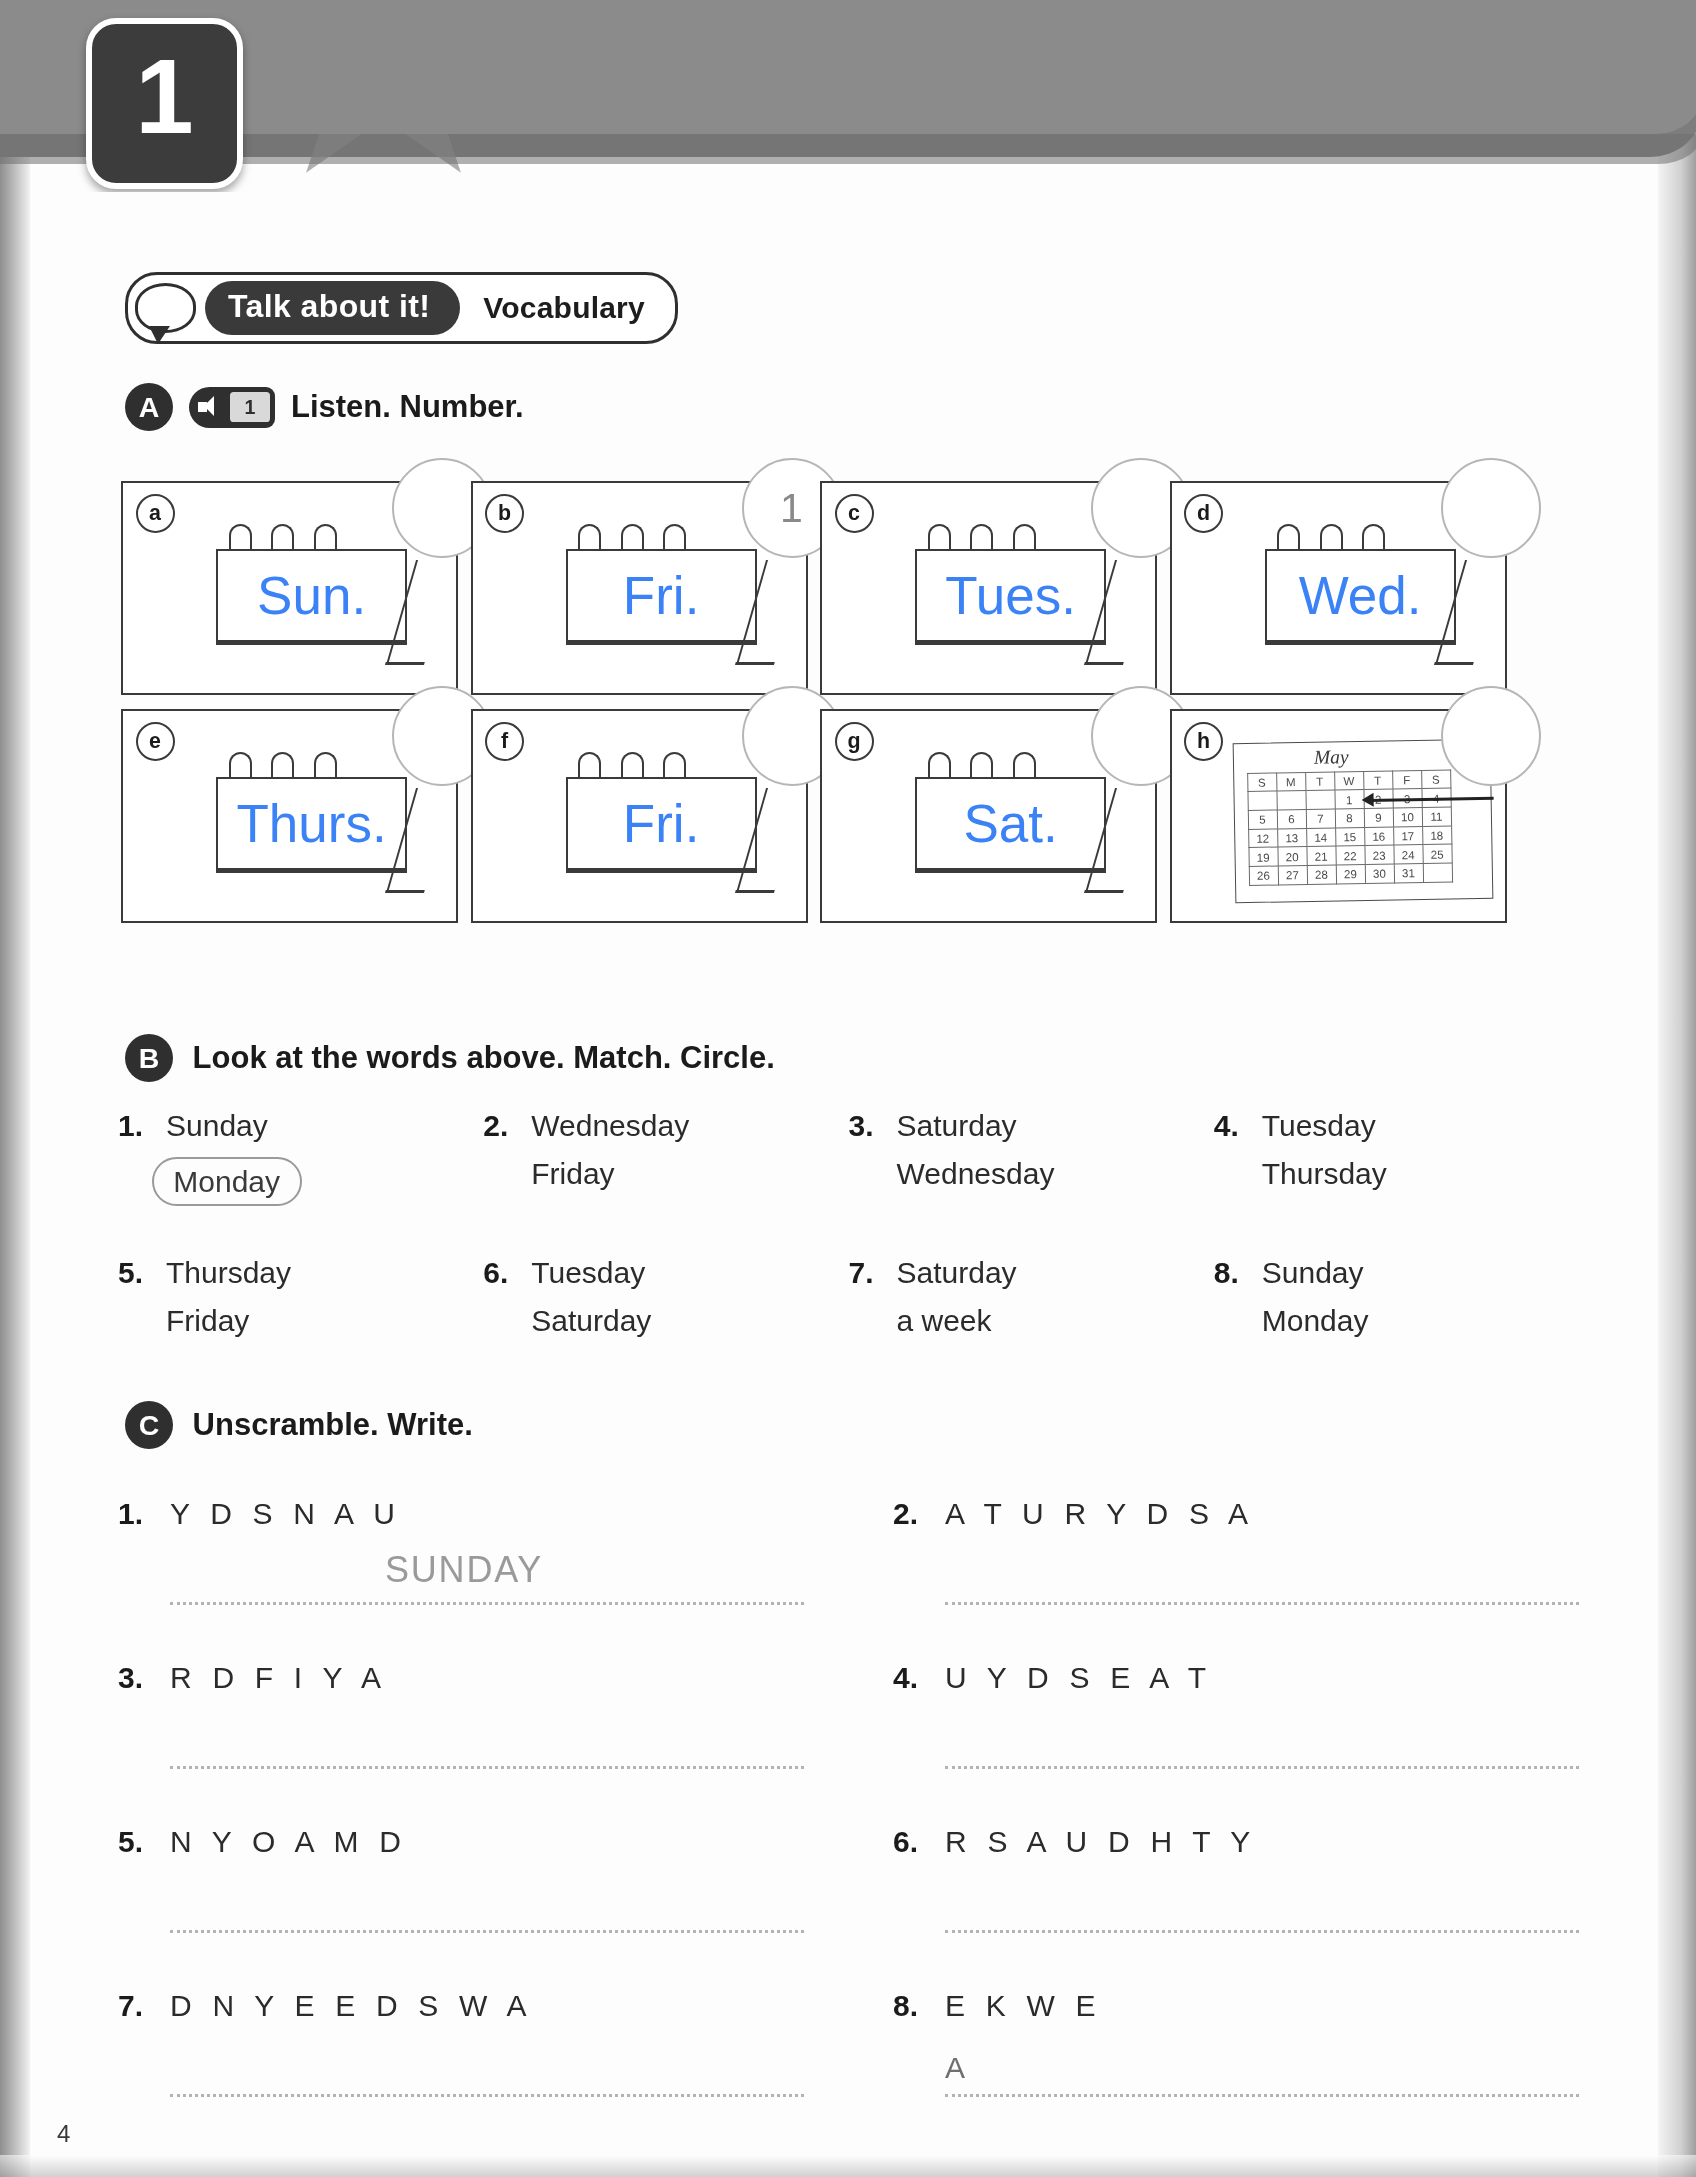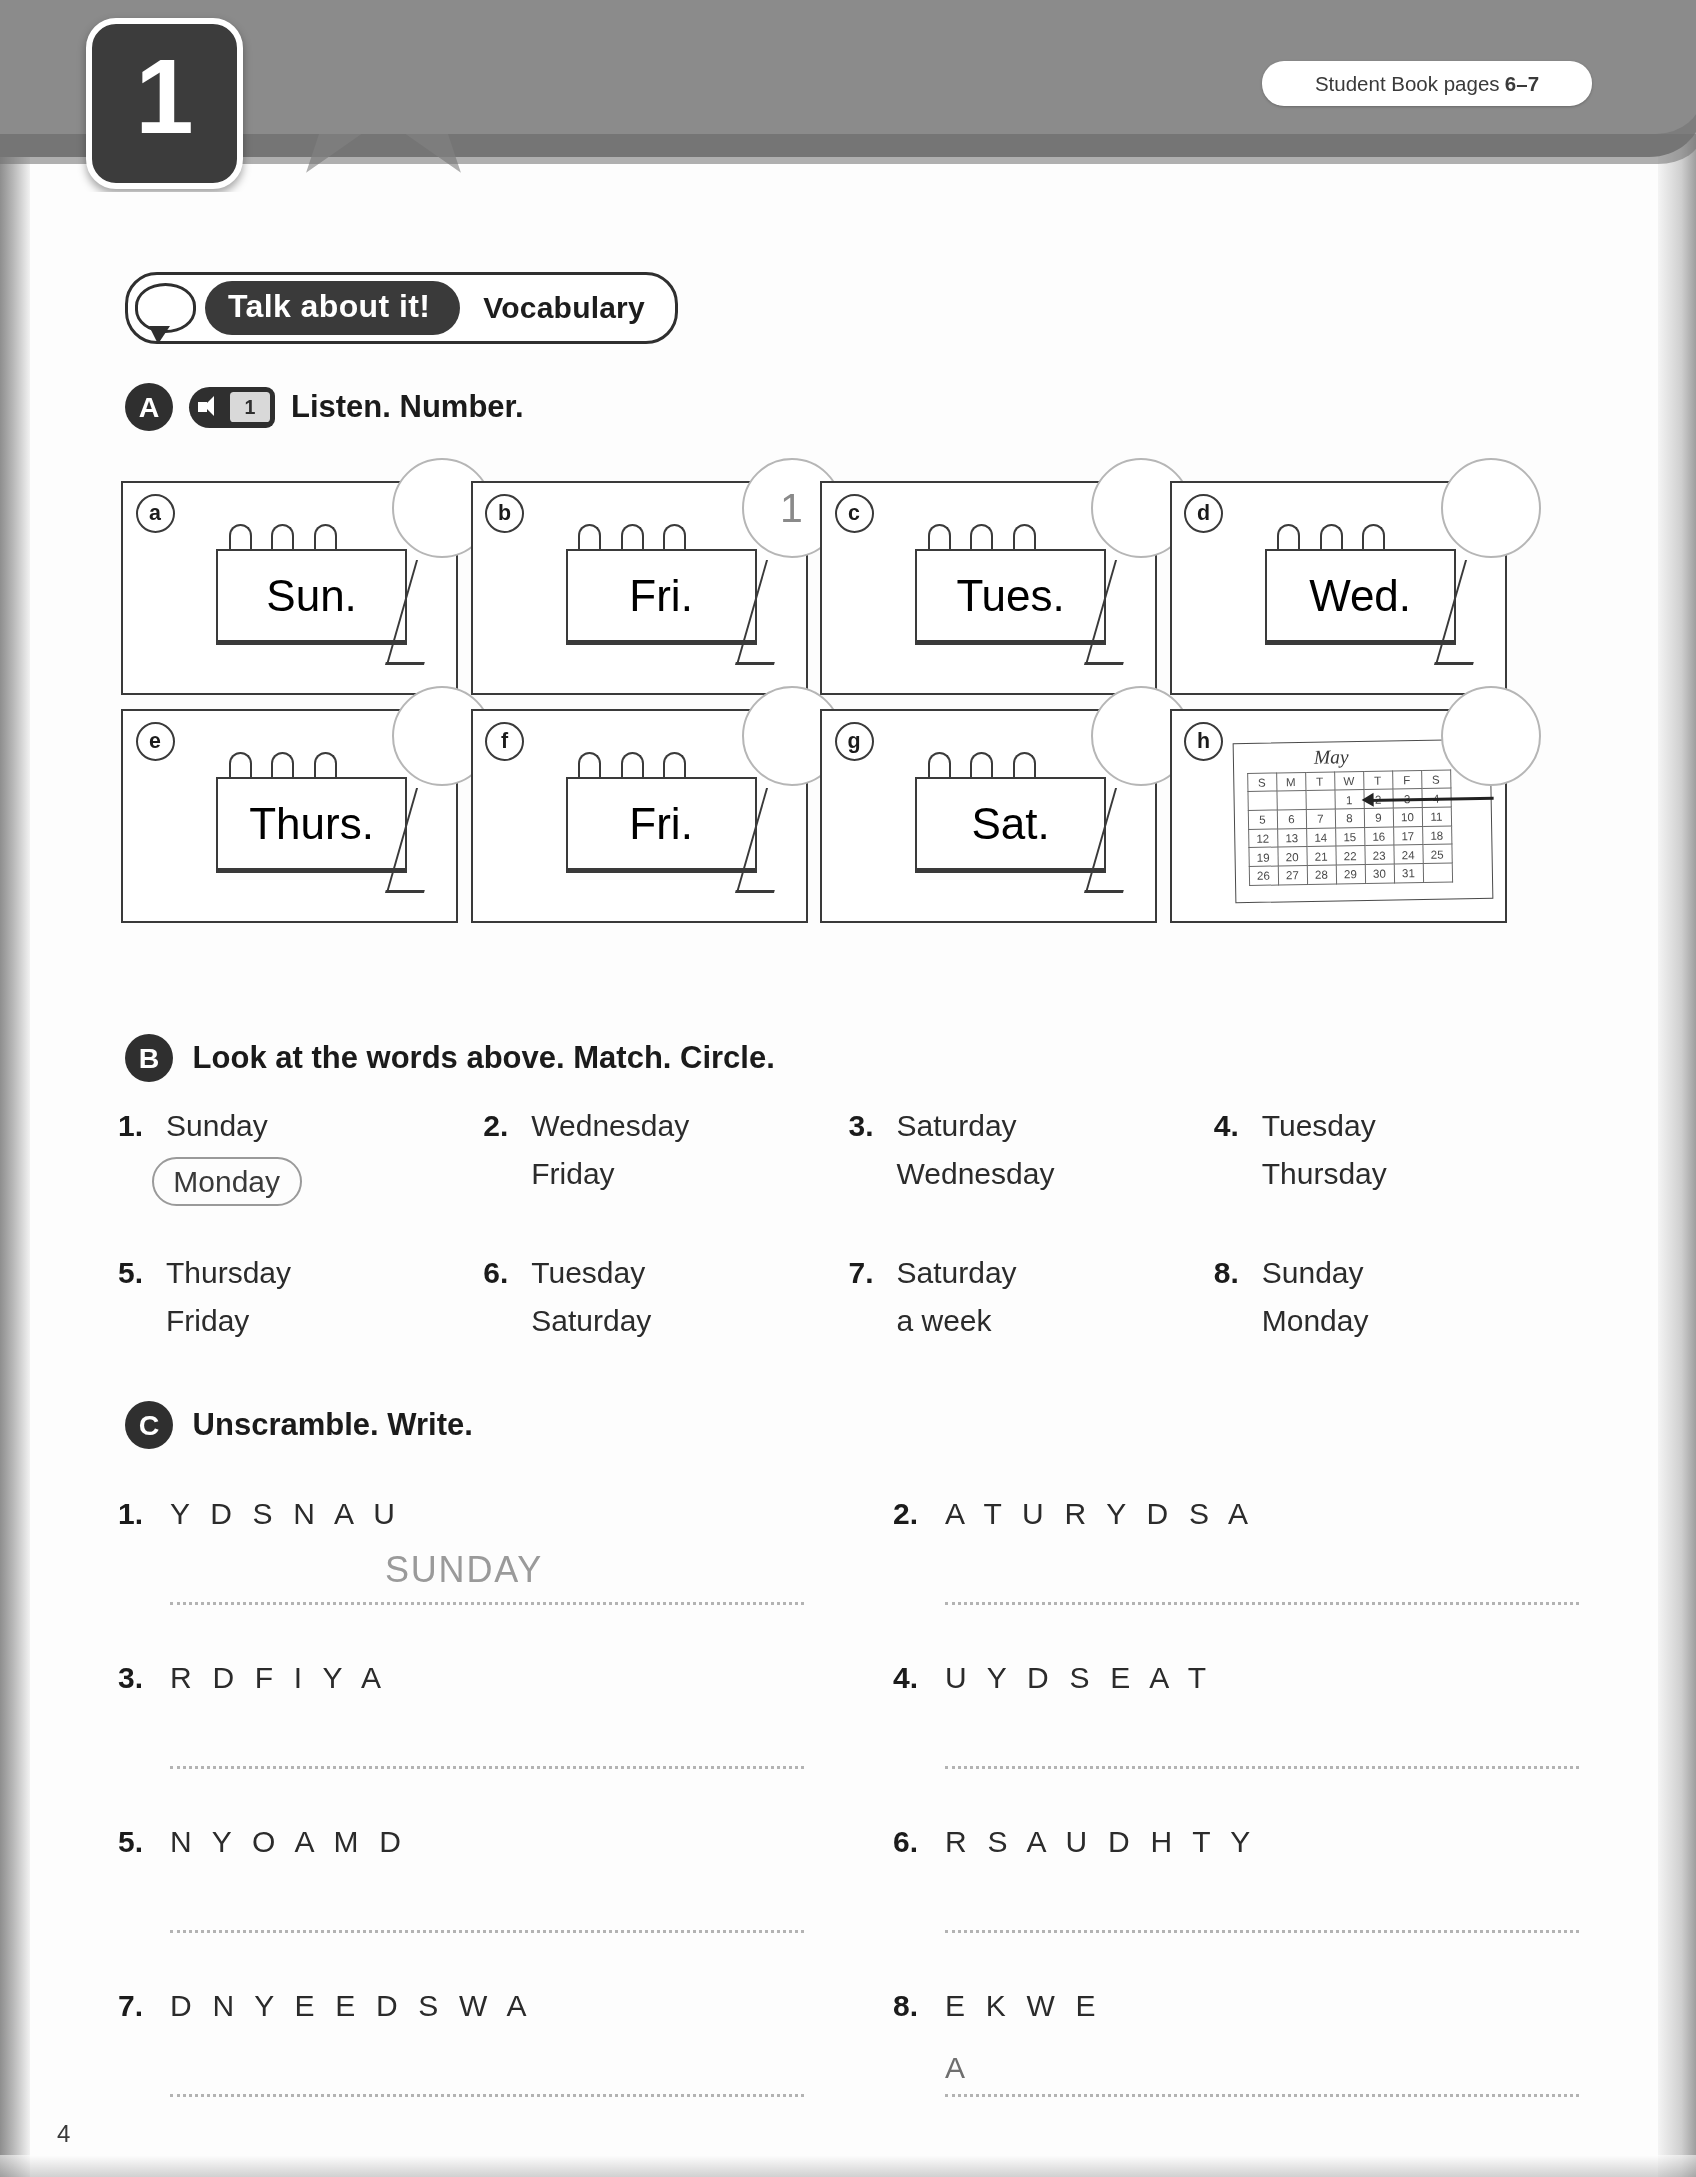--- a/index.html
+++ b/index.html
@@ -189,21 +189,21 @@
     width:23px;height:36px;border:2.7px solid #3a3a3a;border-radius:11.6px;
     border-bottom-color:transparent;
   }
   .cal .board{
     position:absolute; left:7.1px; top:25px;
     width:191px; height:93px;
     border:2.7px solid #3a3a3a; background:#fff;
     display:flex; align-items:center; justify-content:center;
   }
   .cal .board span{
-    font-size:44px; color:#000000; font-family:"Liberation Sans",sans-serif;
+    font-size:53px; color:#3b82f6; font-family:"Liberation Sans",sans-serif;
   }
   .cal .stand{
     position:absolute; left:192px; top:36px; width:36px; height:105px;
     border-left:2.7px solid #3a3a3a;
     transform: skewX(-16deg);
   }
   .cal .stand::after{
     content:""; position:absolute; left:-2.7px; bottom:0; width:39px; height:2.7px; background:#3a3a3a;
   }
   .cal .base{
@@ -306,24 +306,20 @@
     <div class="star s5"></div>
     <div class="star s6"></div>
     <div class="star s7"></div>
     <div class="band-bg2"></div>
     <div class="band-shadow"></div>
 
     <div class="unit-box">
       <div class="unit-num">1</div>
     </div>
 
-    <div class="sb-pages">
-      <span>Student Book pages</span>
-      <b>6–7</b>
-    </div>
   </div>
 
   <div class="talk-pill">
     <div class="bubble-icon"></div>
     <div class="talk-dark">Talk about it!</div>
     <div class="talk-vocab">Vocabulary</div>
   </div>
 
   <div class="row-a">
     <div class="sec-letter">A</div>

